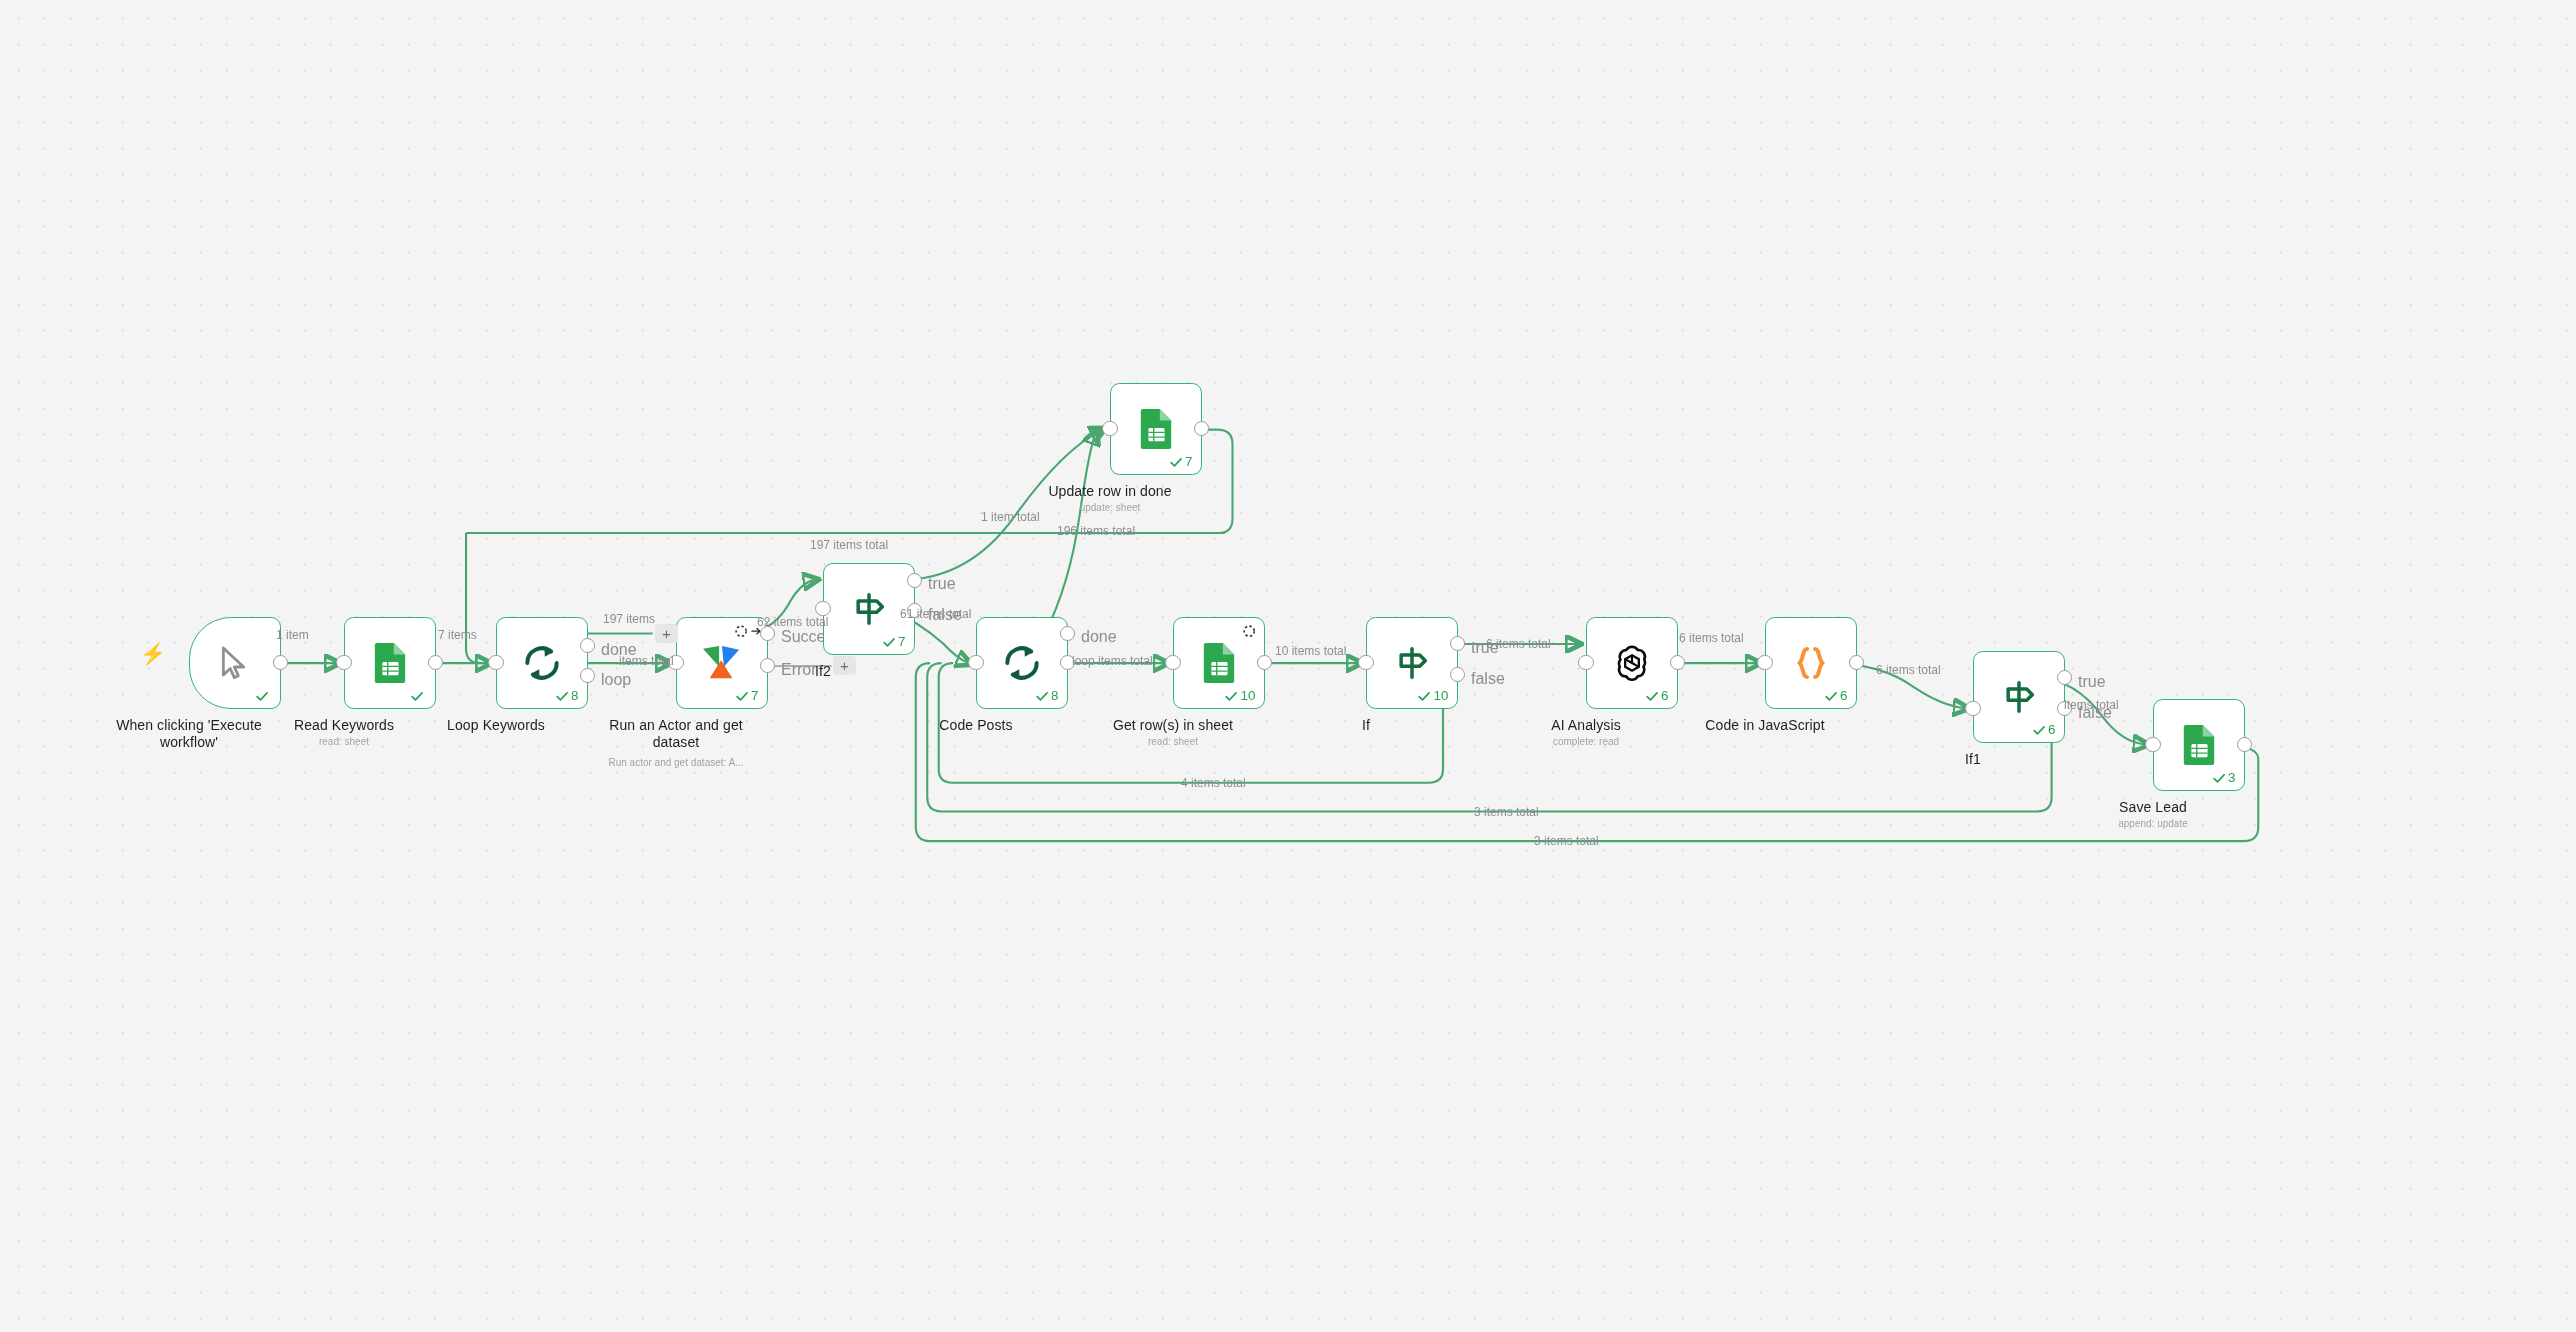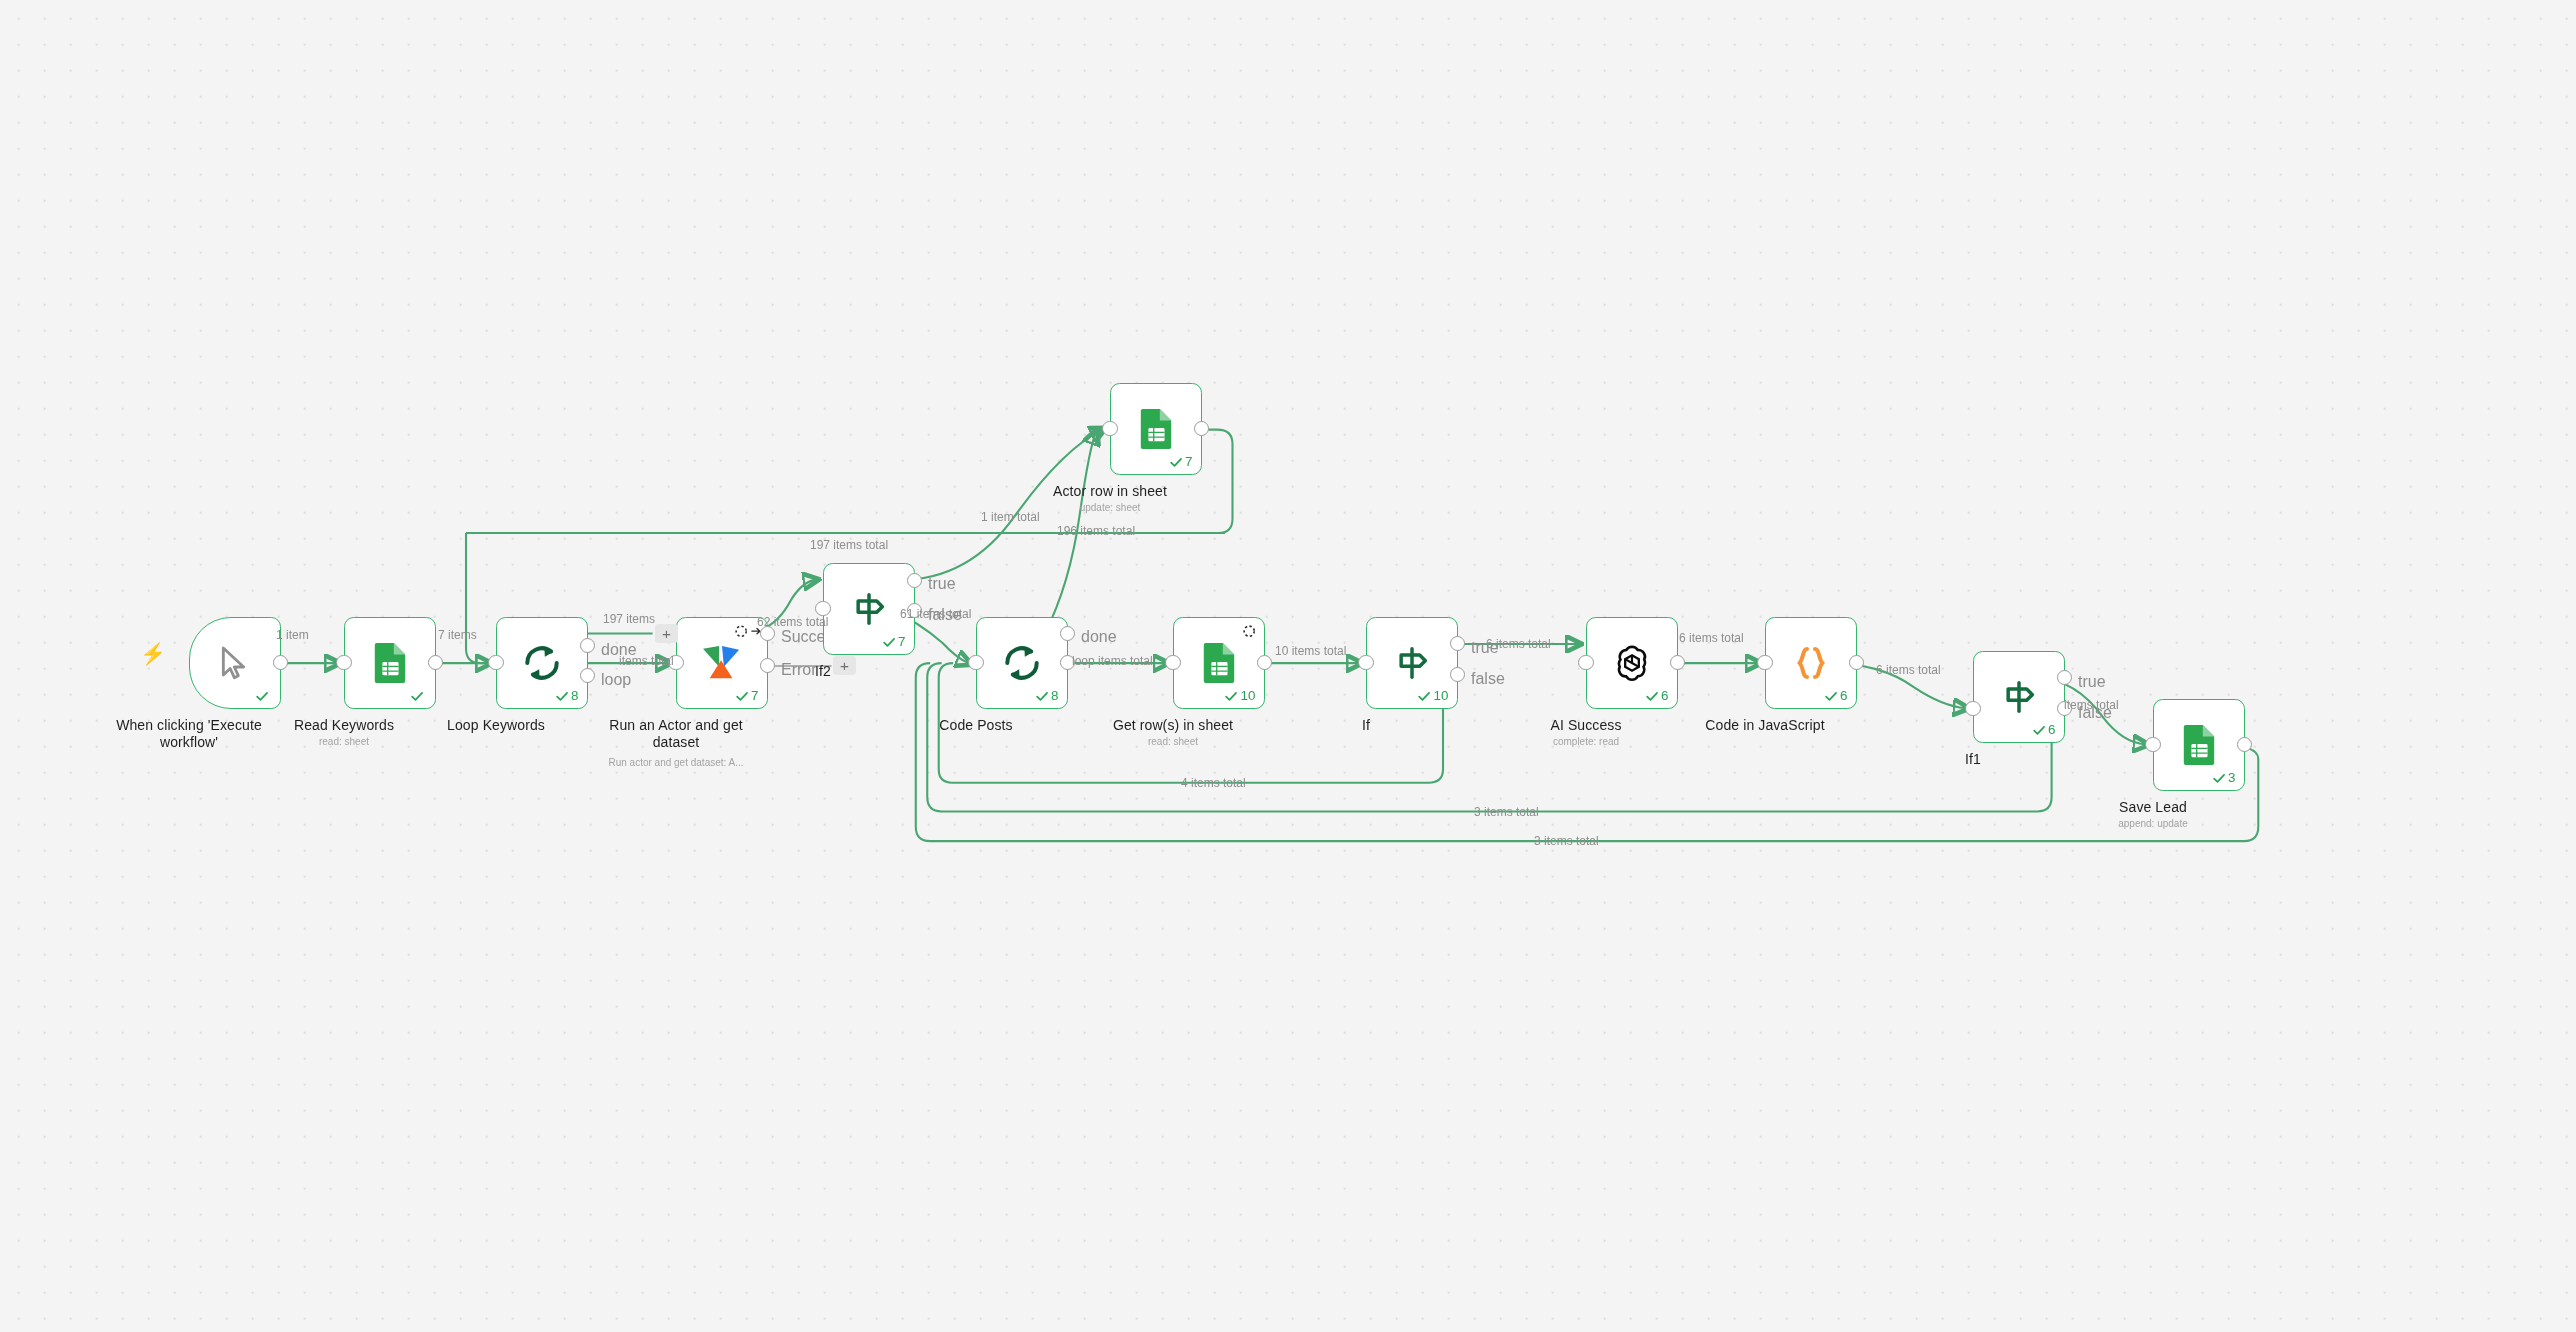--- a/index.html
+++ b/index.html
@@ -282,21 +282,21 @@
       </svg>
       <div class="node-check">
         <svg width="14.4" height="14.4" viewBox="0 0 16 16">
             <path d="M2.4 8.4 L6.1 12 L13.4 4.3" fill="none" stroke="#27a355" stroke-width="1.9" stroke-linecap="round" stroke-linejoin="round"></path>
           </svg>
         <span>7</span>
       </div>
     </div>
     <div class="node-pin" style="left:-7.7px;top:38px;"></div>
     <div class="node-pin" style="left:84px;top:38px;"></div>
-    <div class="node-title">Actor row in sheet</div>
+    <div class="node-title">Update row in done</div>
     <div class="node-sub" style="top:119px;">update: sheet</div>
   </div>
 
   <div class="node" style="left:976px;top:617px;">
     <div class="node-box">
       <svg class="icon-svg" width="42" height="42" viewBox="0 0 24 24">
         <path d="M3.6 12 a8.4 8.4 0 0 1 13.6 -6.6" fill="none" stroke="#105c3a" stroke-width="2.3" stroke-linecap="round"></path>
         <path d="M20.4 12 a8.4 8.4 0 0 1 -13.6 6.6" fill="none" stroke="#105c3a" stroke-width="2.3" stroke-linecap="round"></path>
         <path d="M13.4 2.9 L18.2 5.9 L13.6 8.4 Z" fill="#105c3a"></path>
         <path d="M10.6 21.1 L5.8 18.1 L10.4 15.6 Z" fill="#105c3a"></path>
@@ -369,21 +369,21 @@
       </svg>
       <div class="node-check">
         <svg width="14.4" height="14.4" viewBox="0 0 16 16">
             <path d="M2.4 8.4 L6.1 12 L13.4 4.3" fill="none" stroke="#27a355" stroke-width="1.9" stroke-linecap="round" stroke-linejoin="round"></path>
           </svg>
         <span>6</span>
       </div>
     </div>
     <div class="node-pin" style="left:-7.7px;top:38px;"></div>
     <div class="node-pin" style="left:84px;top:38px;"></div>
-    <div class="node-title">AI Success</div>
+    <div class="node-title">AI Analysis</div>
     <div class="node-sub" style="top:119px;">complete: read</div>
   </div>
 
   <div class="node" style="left:1765px;top:617px;">
     <div class="node-box">
       <svg class="icon-svg" width="40" height="40" viewBox="0 0 24 24">
         <path d="M9.6 3.6 C6.9 3.6 7.6 9.4 5.2 12 C7.6 14.6 6.9 20.4 9.6 20.4" fill="none" stroke="#f79334" stroke-width="2.4" stroke-linecap="round"></path>
         <path d="M14.4 3.6 C17.1 3.6 16.4 9.4 18.8 12 C16.4 14.6 17.1 20.4 14.4 20.4" fill="none" stroke="#f79334" stroke-width="2.4" stroke-linecap="round"></path>
       </svg>
       <div class="node-check">

